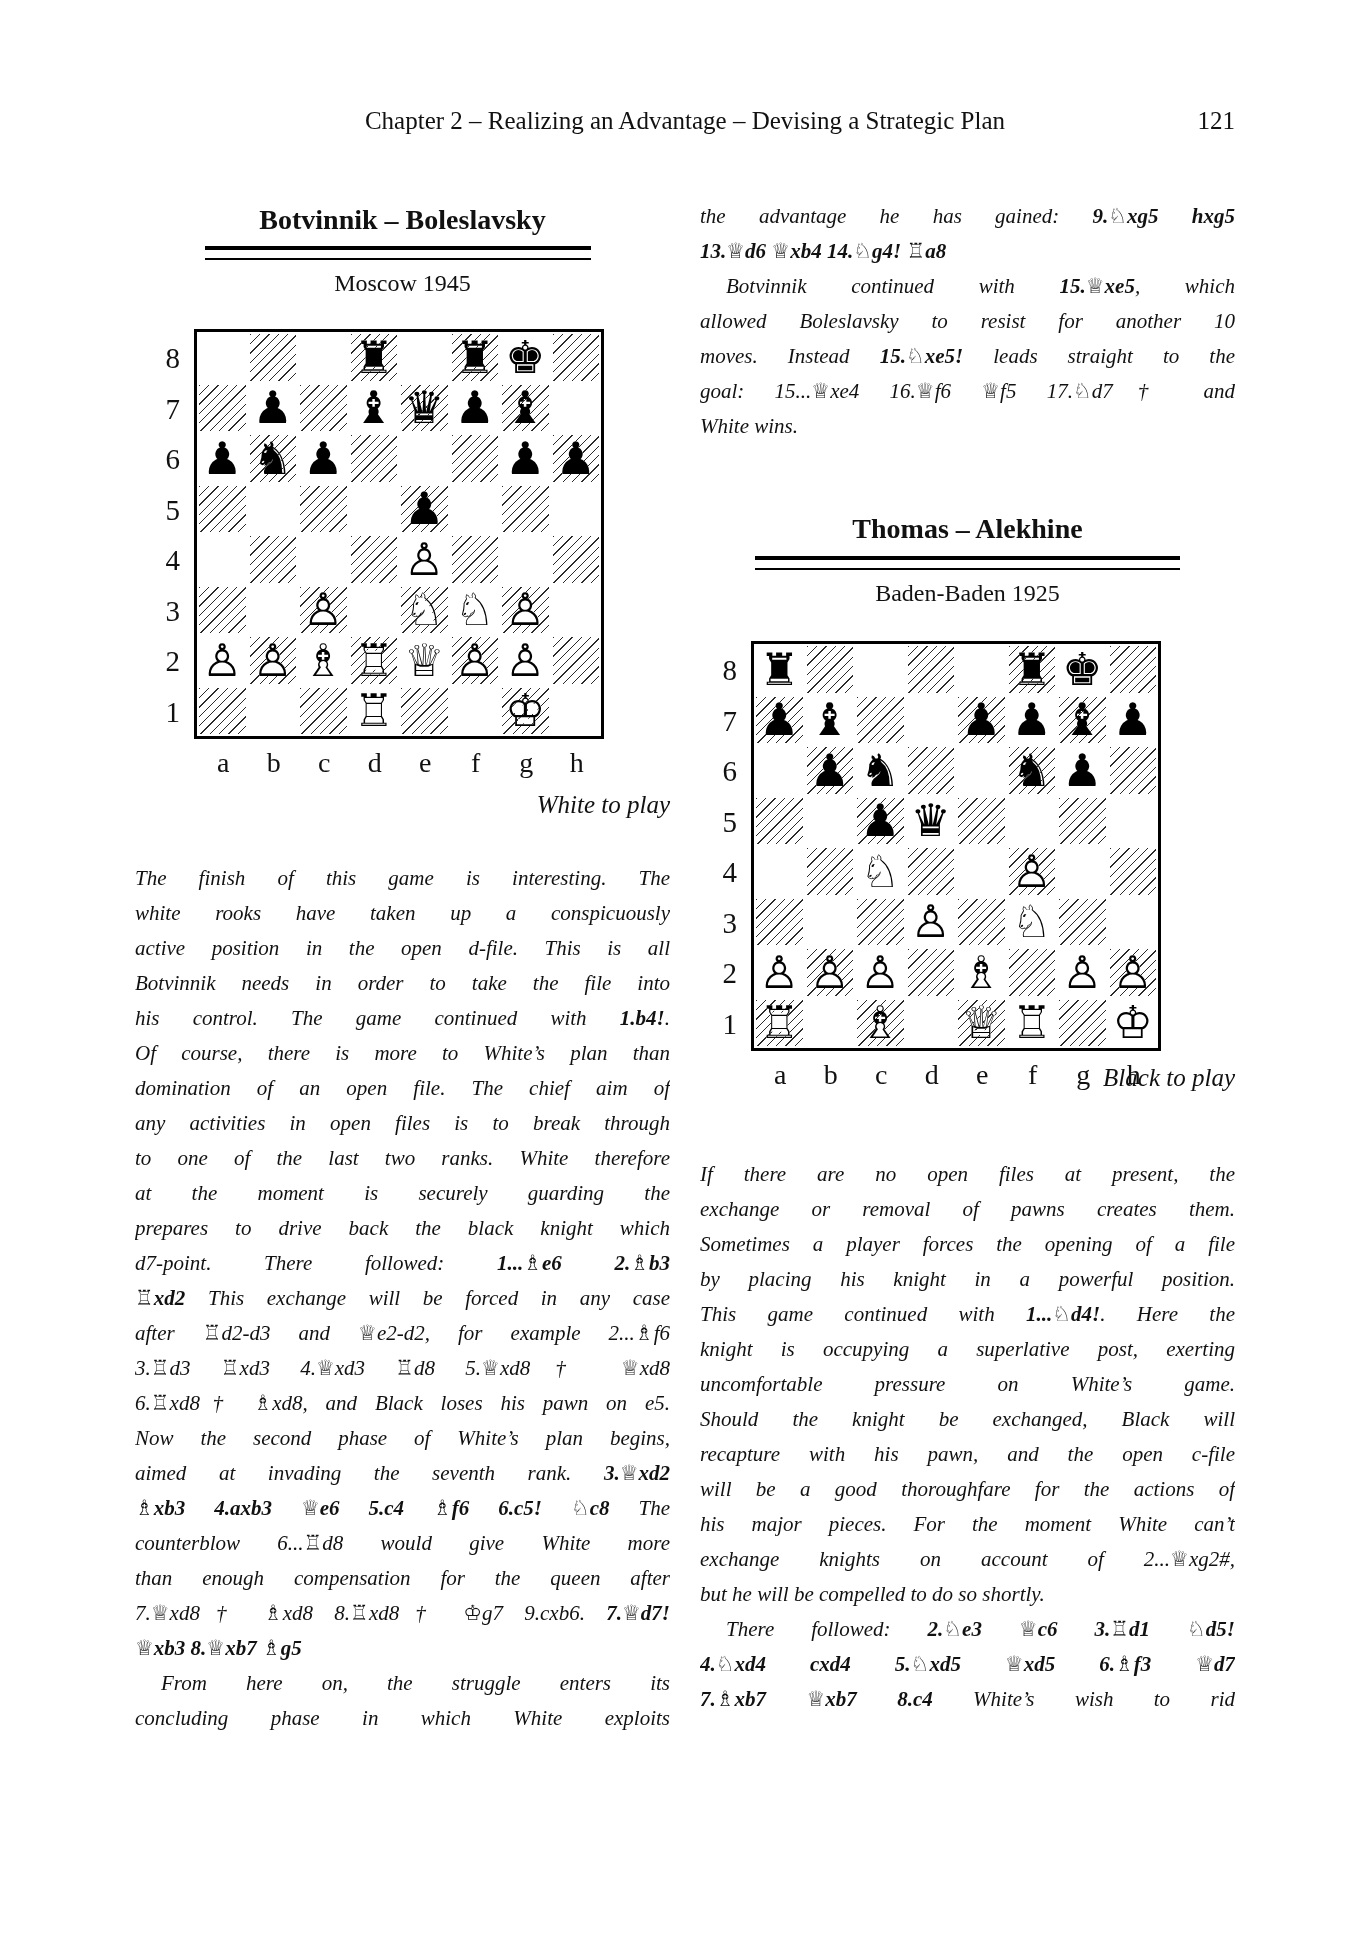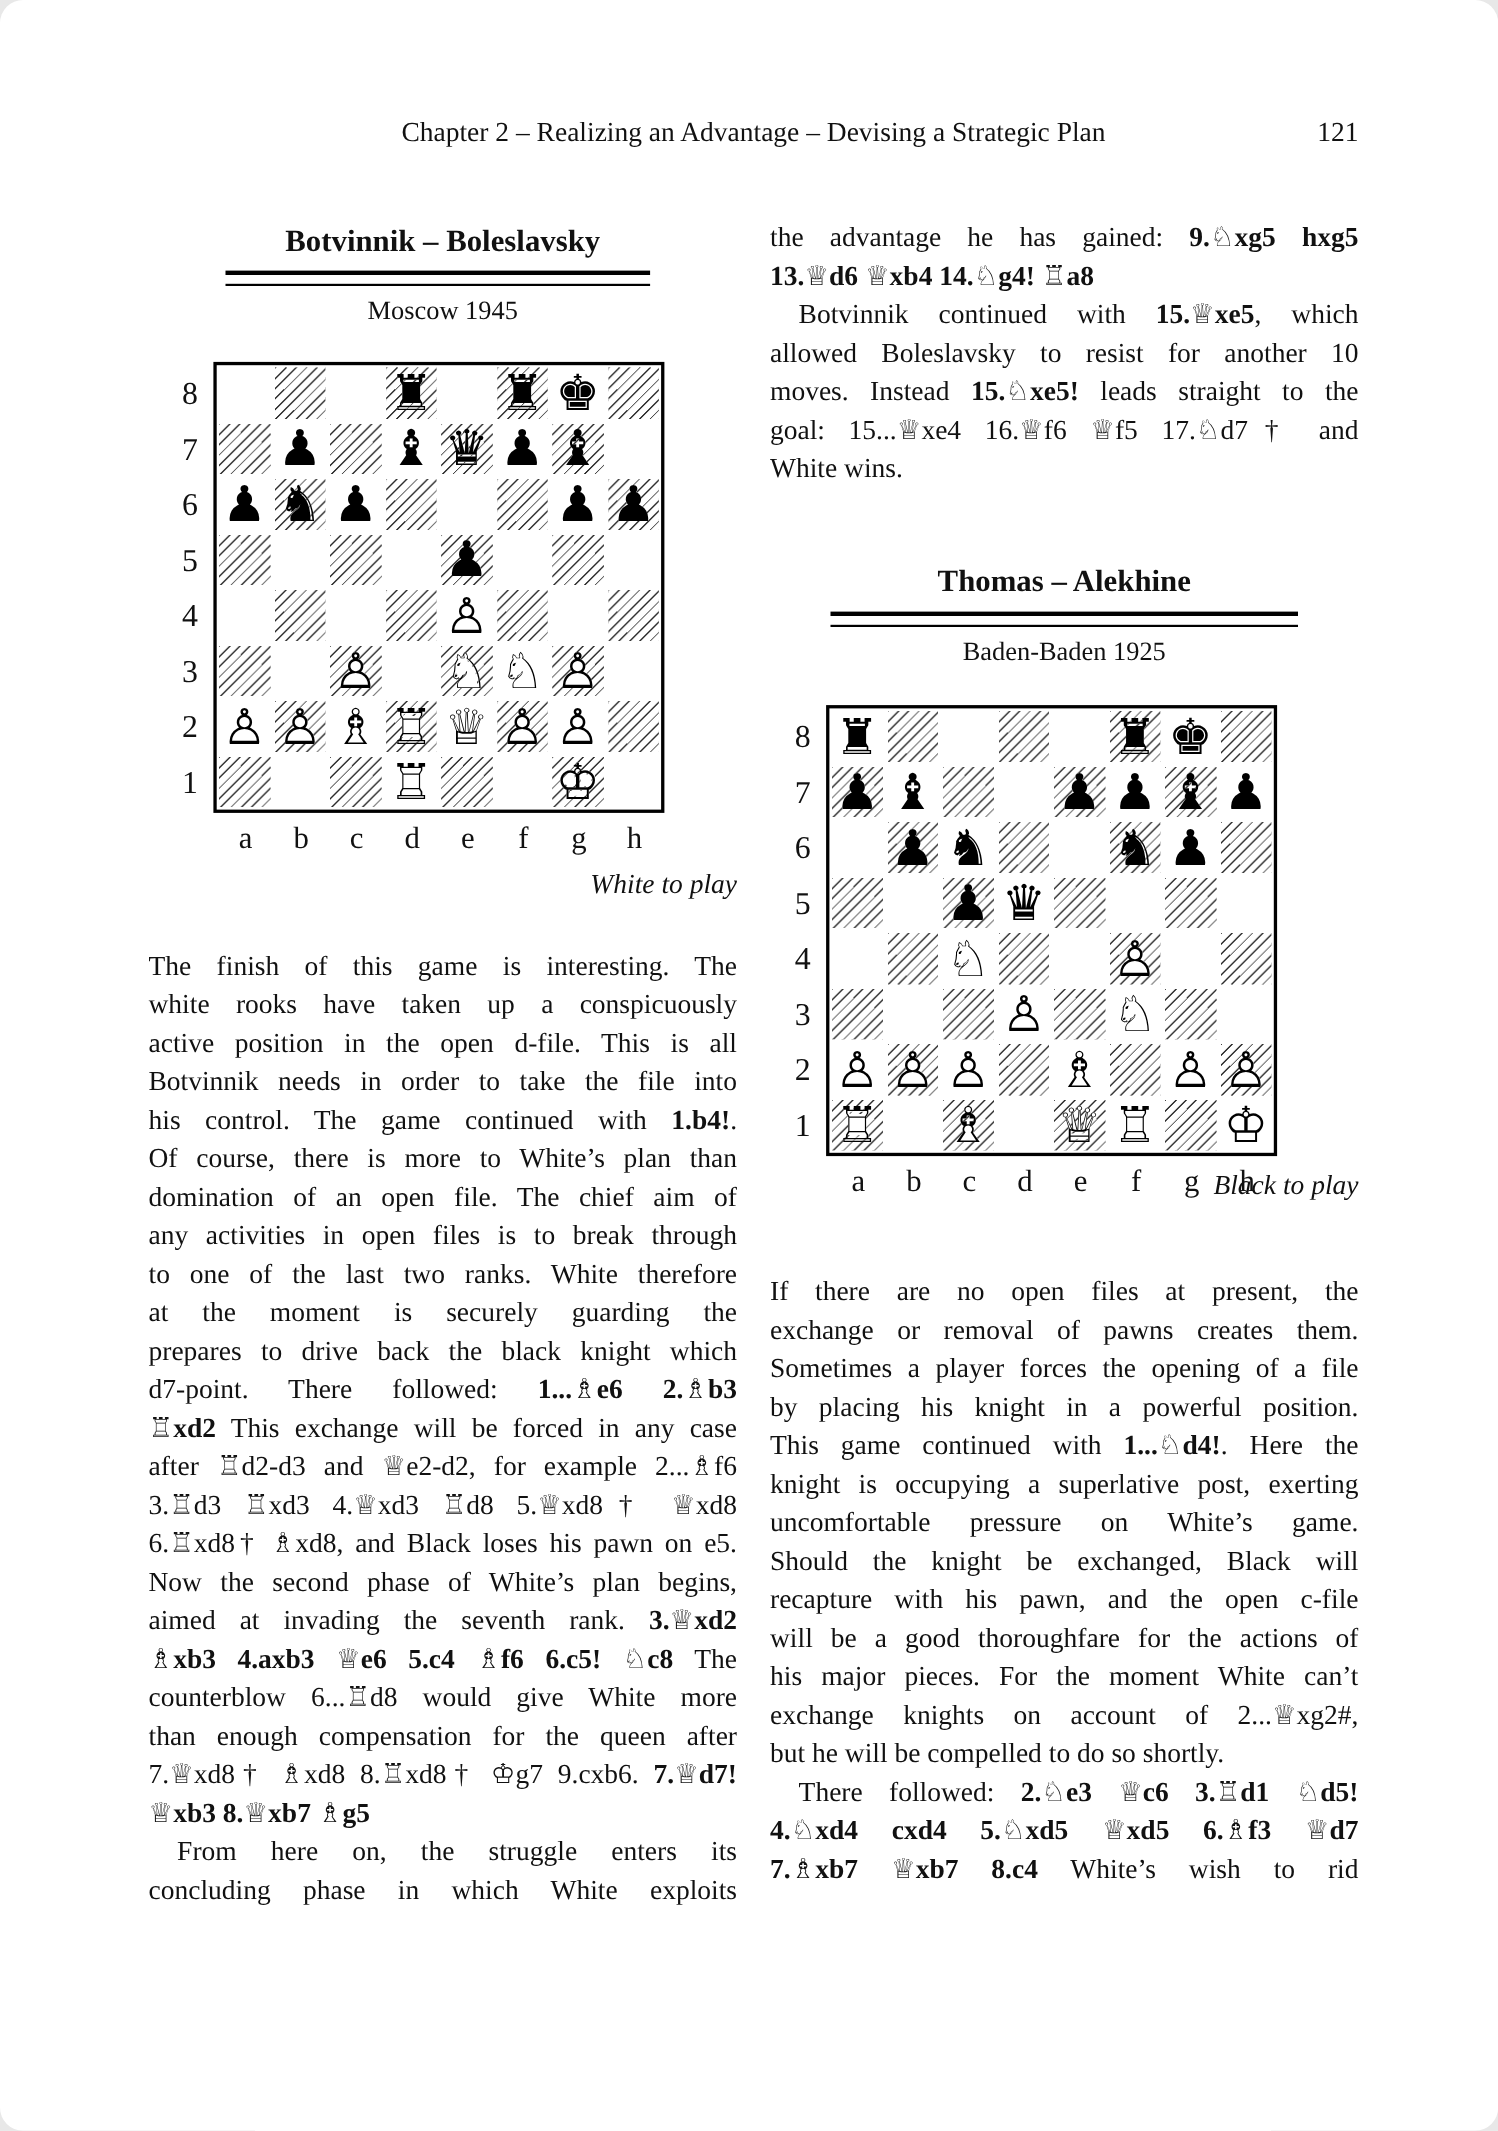--- a/index.html
+++ b/index.html
@@ -1,19 +1,19 @@
 <!DOCTYPE html>
 <html><head>
 <meta charset="utf-8">
 <style>
   html,body{margin:0;padding:0;background:#e8e8e8;}
   .page{
     position:relative;width:1362px;height:1937px;background:#ffffff;
     font-family:"Liberation Serif","DejaVu Sans",serif;color:#111;
-    margin:0 auto;overflow:hidden;border-radius:21px;
+    margin:0 auto;overflow:hidden;
   }
   .abs{position:absolute;}
   
   .pg-header{position:absolute;left:135px;top:103px;width:1100px;height:36px;}
   .pg-header-title{display:block;text-align:center;font-size:25px;line-height:36px;}
   .pg-num{position:absolute;right:0;top:0;font-size:25px;line-height:36px;}
   
   .gtitle{text-align:center;font-weight:bold;font-size:28px;line-height:38px;}
   .drule{height:4px;border-top:4px solid #000;border-bottom:2px solid #000;padding-top:4px;box-sizing:content-box;}
   .venue{text-align:center;font-size:24px;line-height:34px;}
@@ -36,22 +36,22 @@
   }
   .pc.back{color:#fff;}
   .pc.front{color:#000;}
   .ranks{width:42px;}
   .rank-lab{height:50.5px;line-height:50.5px;text-align:right;padding-right:10px;font-size:29px;}
   .files{display:grid;grid-template-columns:repeat(8,50.5px);}
   .file-lab{text-align:center;font-size:28px;height:38px;line-height:38px;}
   
   .body-block{width:535px;}
   .tline{
-    height:35px;line-height:35px;font-size:25px;overflow:hidden;
-    text-align:justify;text-align-last:justify;
+    height:35px;line-height:35px;font-size:21px;overflow:hidden;
+    text-align:justify;text-align-last:justify;font-style:italic;
   }
   .tline.nj{text-align-last:left;}
   .tline.ind{padding-left:26px;}
   .b{font-weight:bold;}
 </style>
 </head>
 <body>
 
 <div class="page">
 

